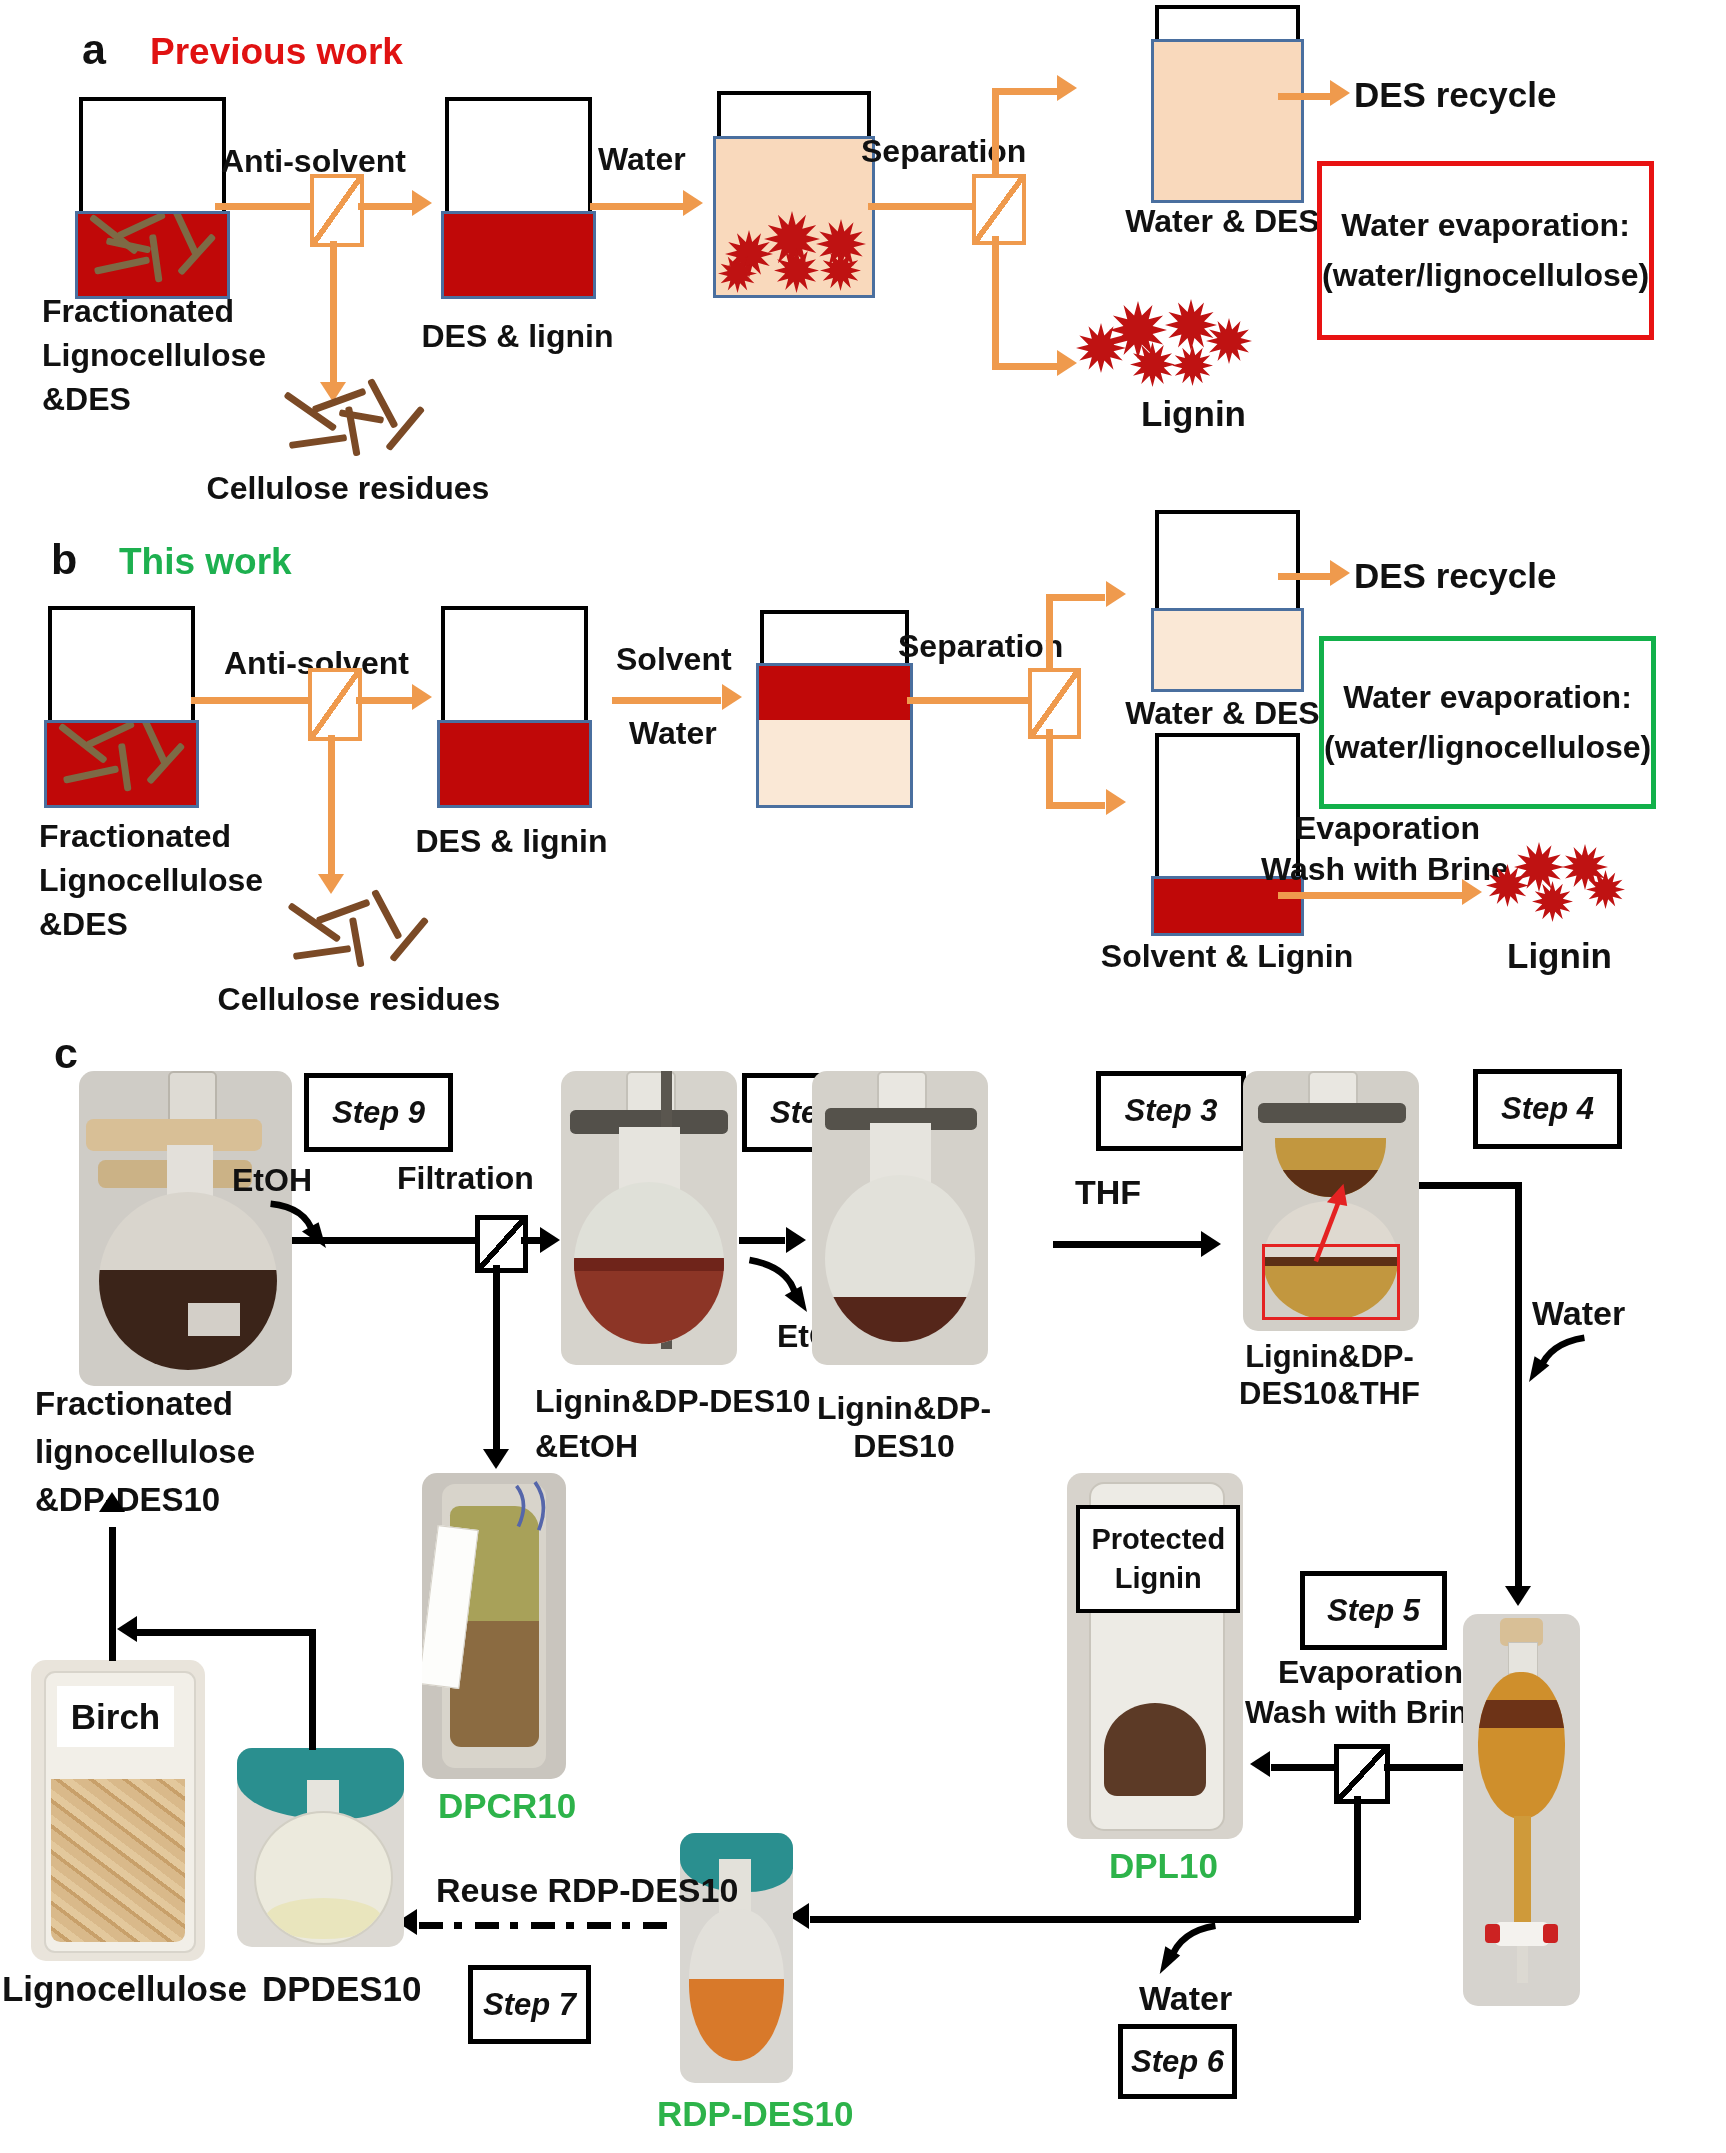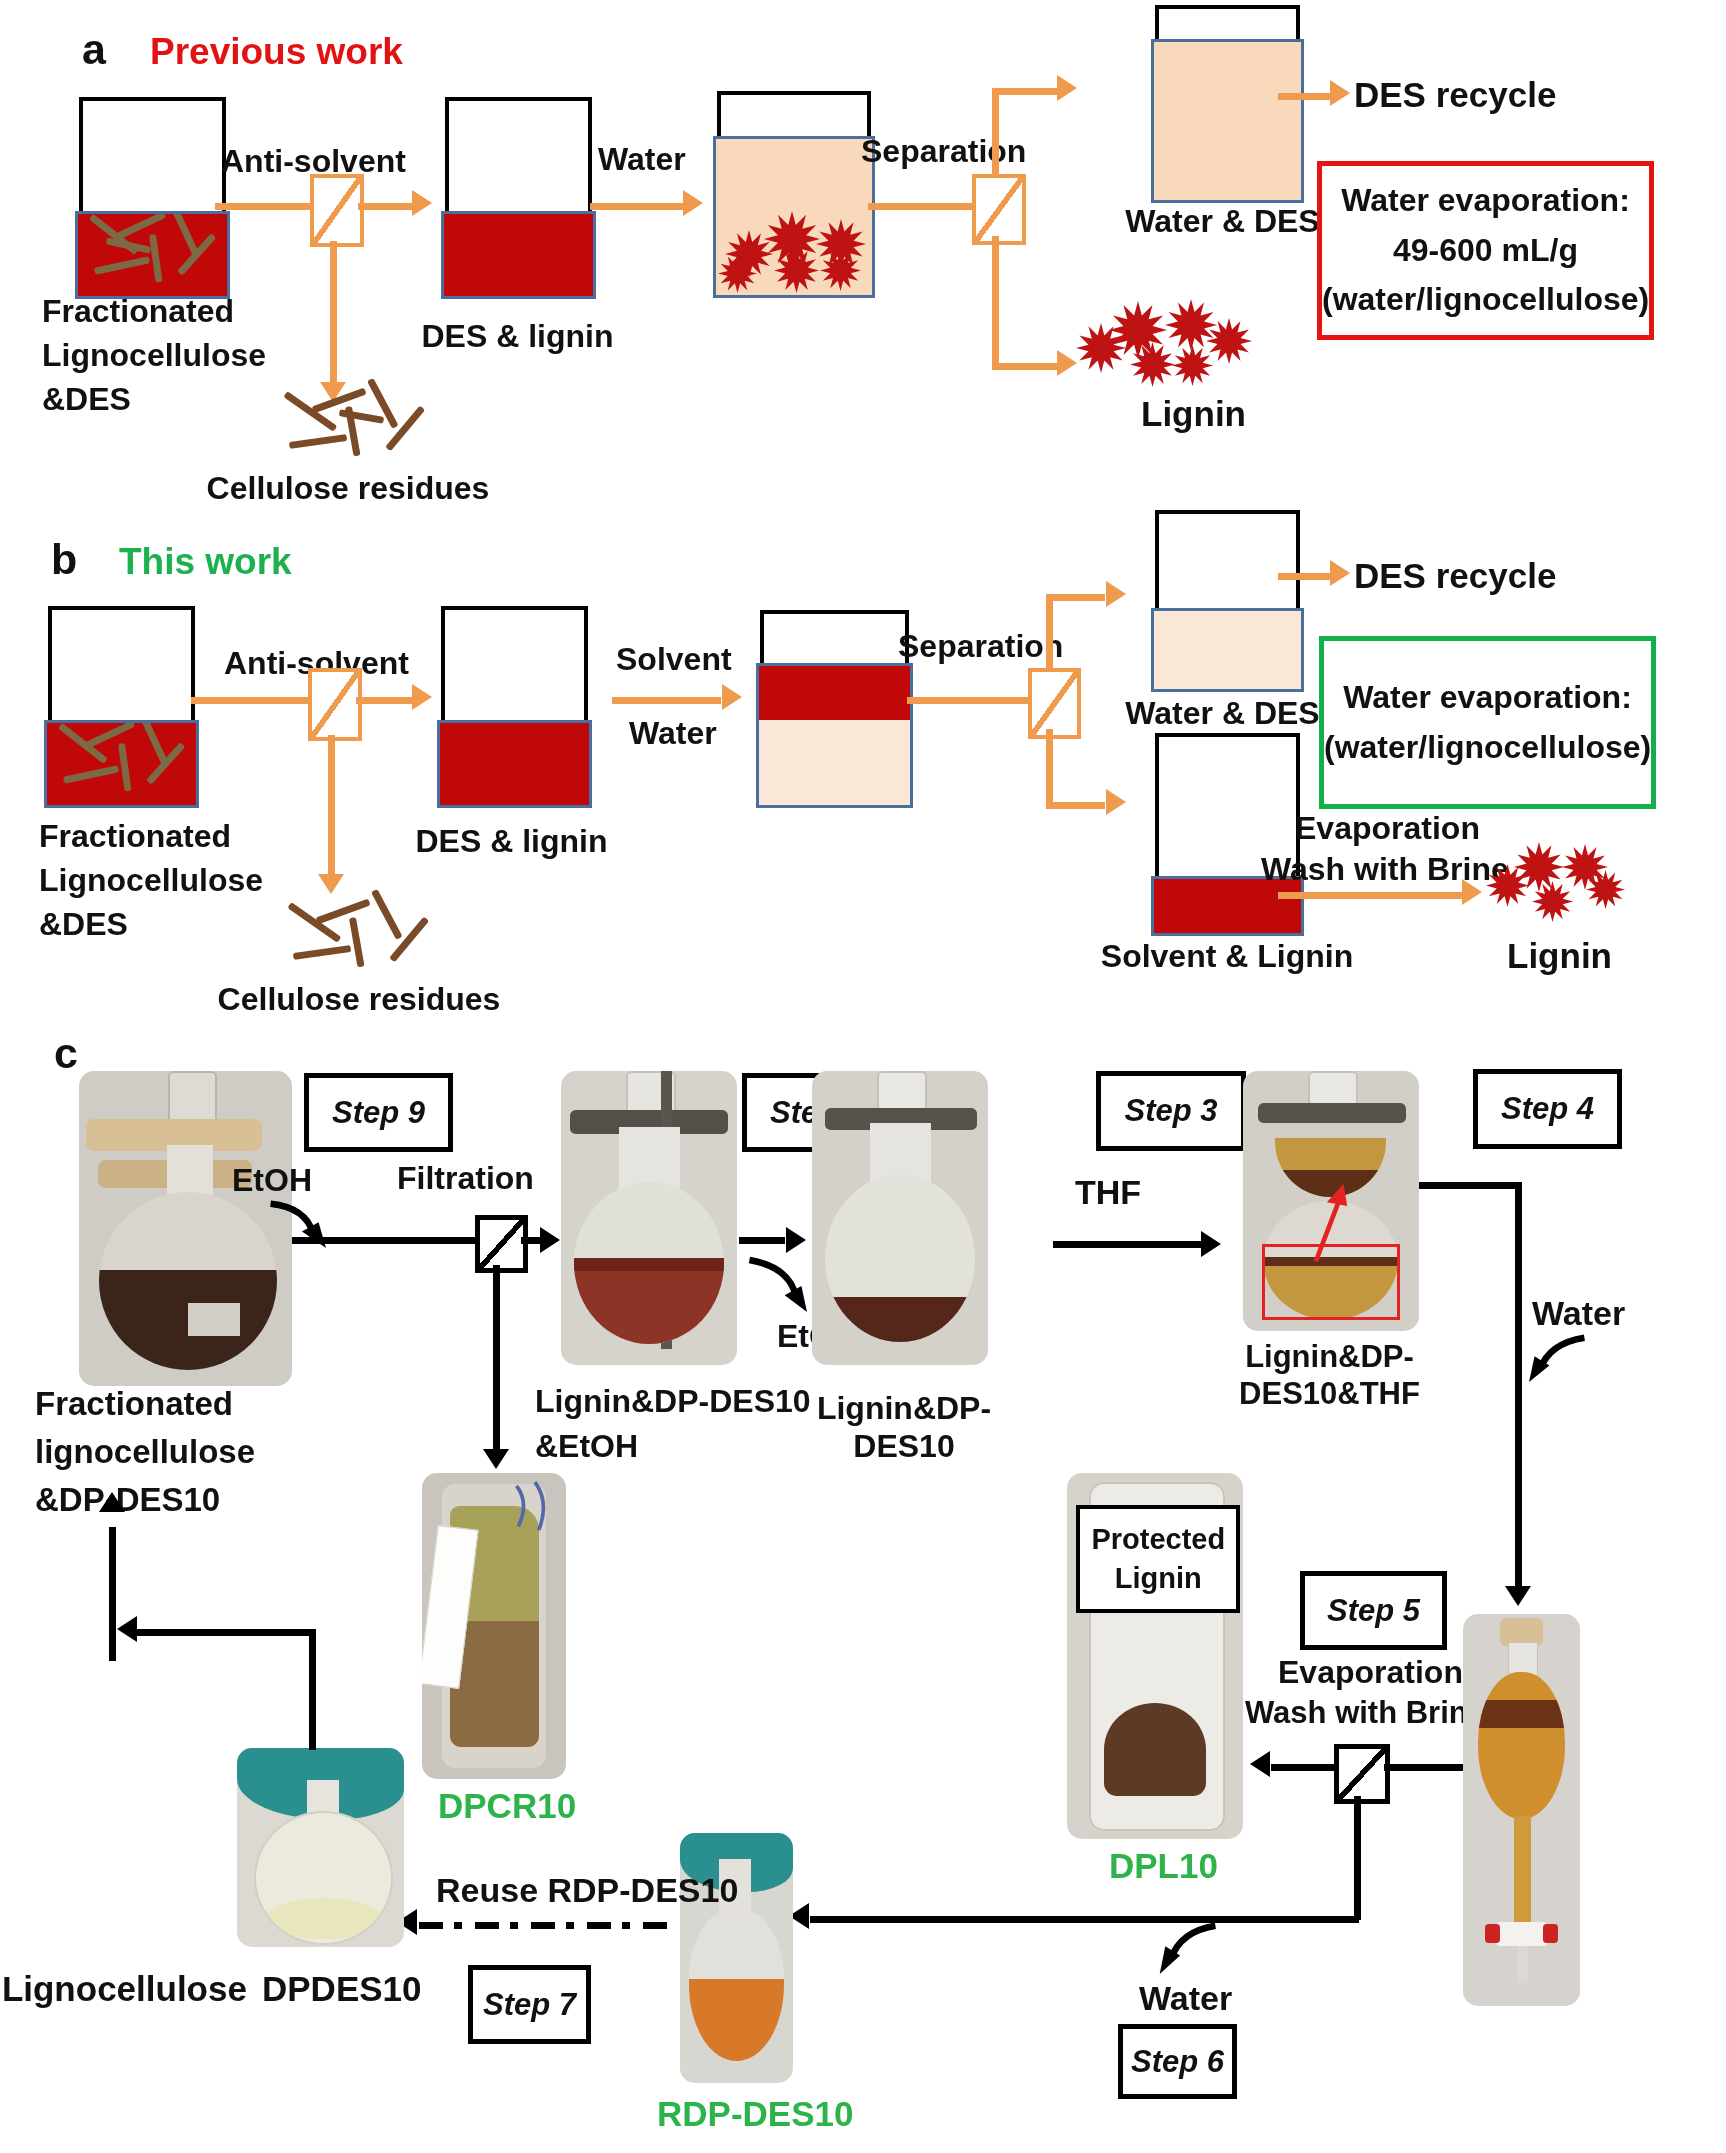--- a/index.html
+++ b/index.html
@@ -152,21 +152,20 @@
   <div class="beaker" style="left:1155px;top:4.6px;width:137px;height:186px;">
     <div class="bfill peach" style="height:158px;"></div>
   </div>
   <div class="lbl ctr" style="left:1074px;top:202px;width:297px;">Water &amp; DES</div>
   <div class="hlo" style="left:1278px;top:93px;width:52px;"></div>
   <div class="tri tr-r o" style="left:1330px;top:80px;"></div>
   <div class="lbl" style="left:1354px;top:74px;font-size:35px;">DES recycle</div>
 
   <div class="infobox" style="left:1317px;top:161px;width:327px;height:169px;border:5.6px solid #e81212;">
     <span>Water evaporation:</span>
-    <span>49-600 mL/g</span>
     <span>(water/lignocellulose)</span>
   </div>
 
   <div class="abs" style="left:1076px;top:299px;width:181px;height:88px;">
     <div class="burst" style="left:0px;top:24px;width:50px;height:50px;">
         <svg viewBox="0 0 100 100">
           <polygon points="50.0,0.0 56.7,24.9 75.0,6.7 68.4,31.6 93.3,25.0 75.1,43.3 100.0,50.0 75.1,56.7 93.3,75.0 68.4,68.4 75.0,93.3 56.7,75.1 50.0,100.0 43.3,75.1 25.0,93.3 31.6,68.4 6.7,75.0 24.9,56.7 0.0,50.0 24.9,43.3 6.7,25.0 31.6,31.6 25.0,6.7 43.3,24.9" fill="#bf1212"></polygon>
         </svg>
       </div>
     <div class="burst" style="left:33px;top:1.9px;width:58px;height:58px;">
@@ -473,20 +472,27 @@
     <path d="M64,4 Q26,10 16,40" stroke="#000" stroke-width="7" fill="none"></path>
     <polygon points="26,36 4,56 10,26" fill="#000"></polygon>
   </svg>
   <div class="step" style="left:1118px;top:2024px;width:109px;height:65px;">Step 6</div>
 
   <div class="lbl" style="left:436px;top:1870px;font-size:34px;">Reuse RDP-DES10</div>
   <div class="dashdot" style="left:419px;top:1922px;width:250px;"></div>
   <div class="tri tr-l" style="left:397px;top:1909px;"></div>
   <div class="step" style="left:468px;top:1965px;width:113px;height:69px;">Step 7</div>
 
+  <div class="photo" style="left:31px;top:1660px;width:174px;height:301px;background:#e9e4db;">
+    <div class="plate" style="left:13px;top:11px;width:148px;height:278px;border-radius:11px;background:#f2efe8;border:2.8px solid #d8d4cb;"></div>
+    <div class="plate" style="left:20.4px;top:119px;width:134px;height:163px;border-radius:0 0 9.3px 9.3px;background:repeating-linear-gradient(37deg,#d9b98a 0 9.3px,#c8a06a 9.3px 13px,#e3c89c 13px 20.4px);"></div>
+    <div class="plate ctr" style="left:26px;top:26px;width:117px;height:61px;background:#fff;display:flex;align-items:center;justify-content:center;font-weight:bold;font-size:35px;color:#111;">
+      <span>Birch</span>
+    </div>
+  </div>
   <div class="lbl" style="left:1.9px;top:1968px;font-size:35px;">Lignocellulose</div>
 
   <div class="photo" style="left:237px;top:1748px;width:167px;height:199px;background:#dcd9d3;">
     <div class="plate" style="left:0px;top:0px;width:167px;height:72px;background:#2a8f8f;border-radius:0 0 45% 60%;"></div>
     <div class="plate" style="left:70px;top:32px;width:32px;height:48px;background:#e6e4dd;"></div>
     <div class="plate" style="left:16.7px;top:63px;width:135px;height:130px;border-radius:50%;background:#eceadd;border:2.8px solid #d2cfc4;overflow:hidden;">
       <div class="plate" style="left:9.3px;top:85px;width:117px;height:41px;border-radius:50%;background:#e9e5bd;"></div>
     </div>
   </div>
   <div class="lbl" style="left:262px;top:1968px;font-size:35px;">DPDES10</div>

